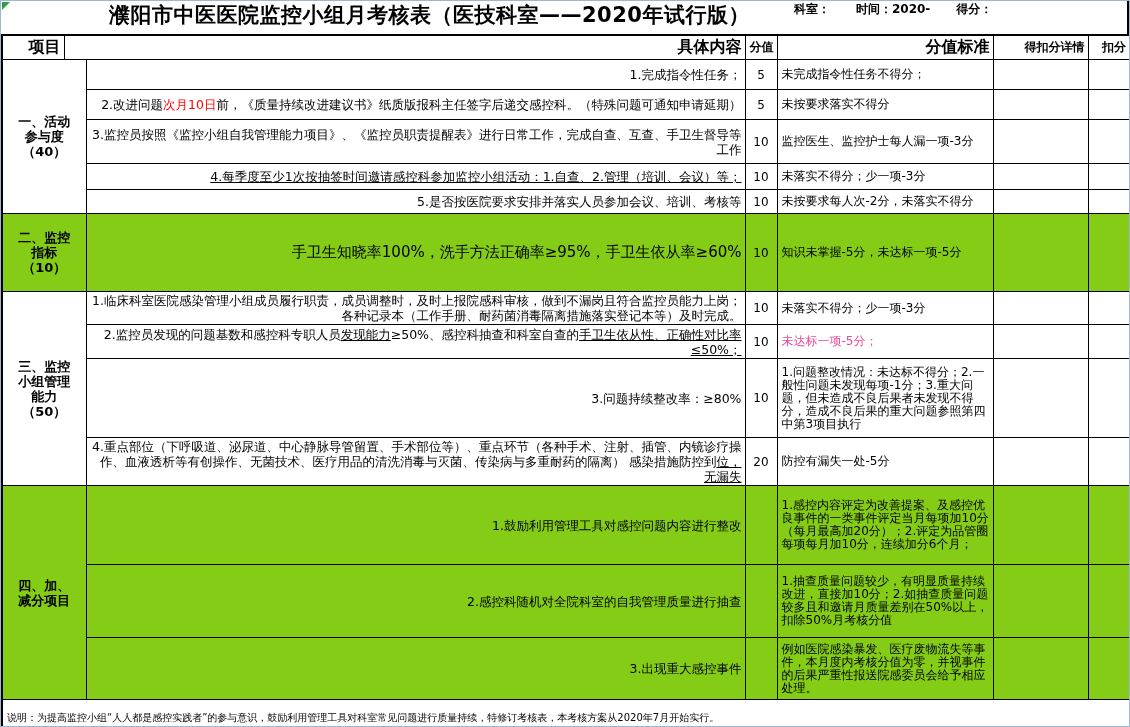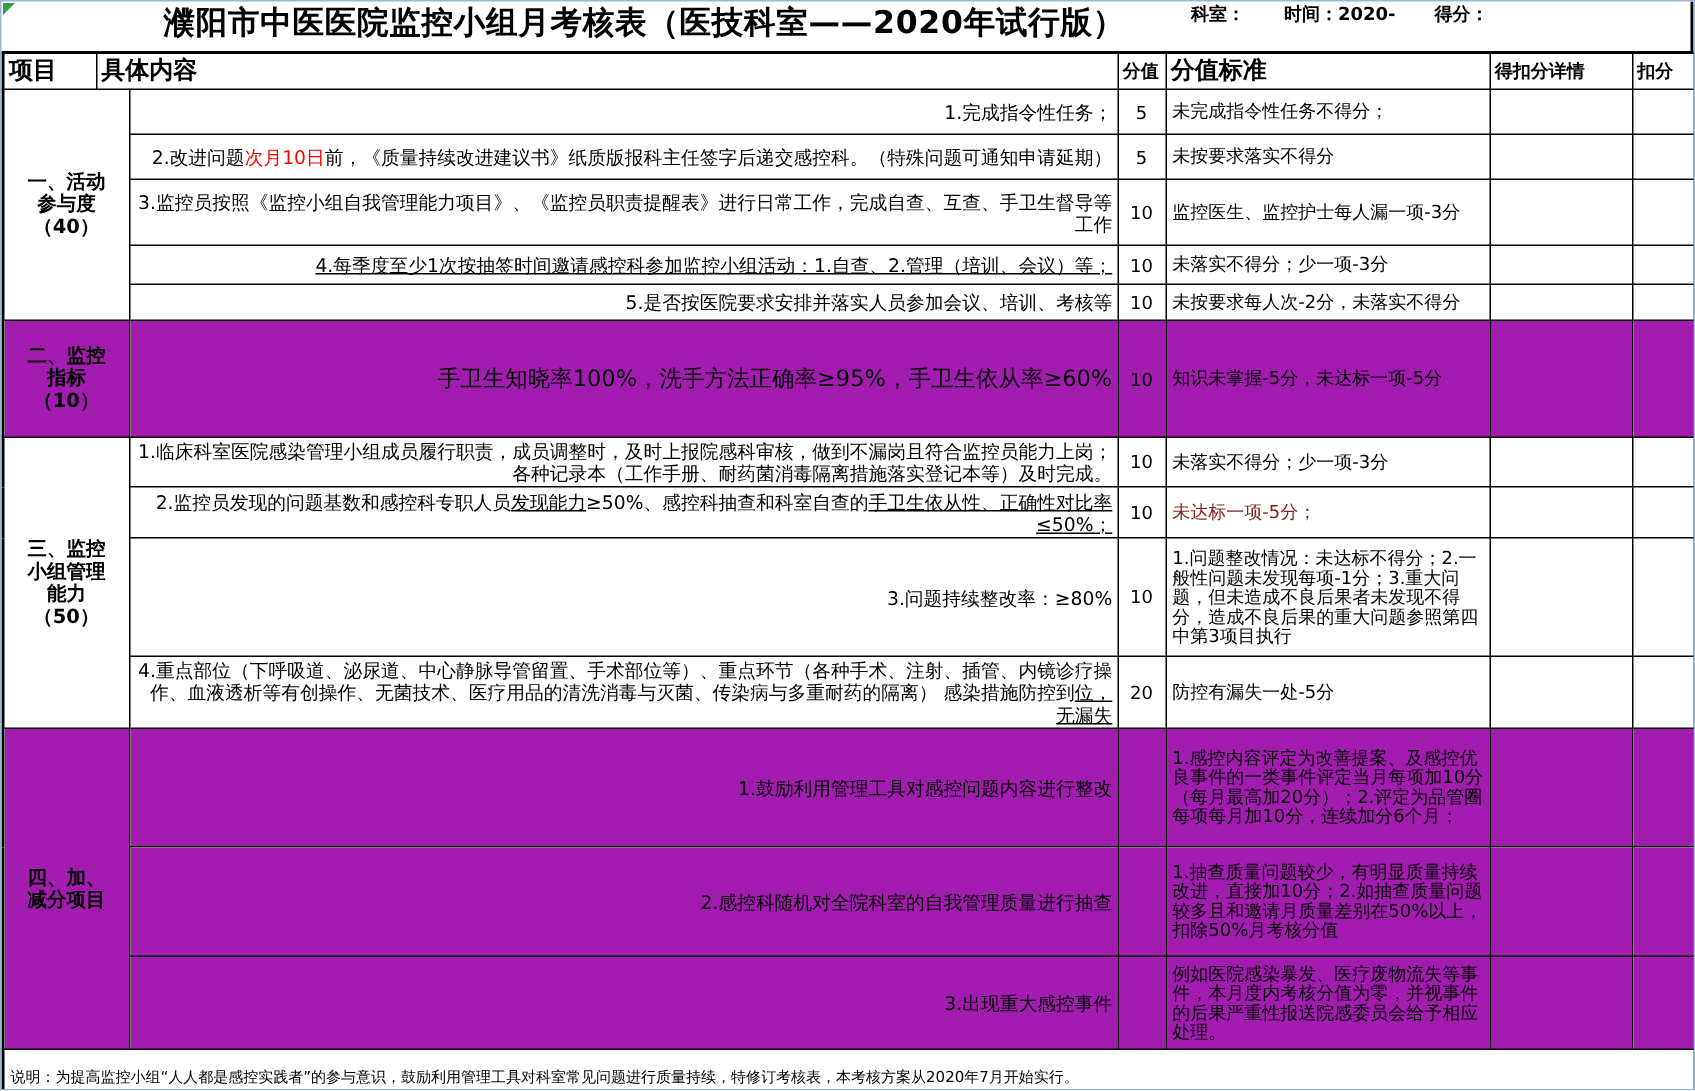--- a/index.html
+++ b/index.html
@@ -7,30 +7,30 @@
   .sheet{position:absolute;left:0;top:0;width:1128px;height:725px;border:1px solid #9eb6ce;background:#fff;overflow:hidden;}
   .corner{position:absolute;left:1px;top:1px;width:0;height:0;border-top:8px solid #2f9e44;border-right:8px solid transparent;z-index:5;}
   .titlebar{height:33px;display:flex;align-items:flex-start;border-right:2px solid #000;box-sizing:border-box;}
   .main-title{font-size:21px;font-weight:bold;margin-left:108px;letter-spacing:.5px;white-space:nowrap;}
   .meta{font-size:12px;font-weight:bold;white-space:nowrap;}
   .meta.dept{margin-left:44px;}
   .meta.time{margin-left:26px;}
   .meta.score{margin-left:26px;}
   table{border-collapse:collapse;table-layout:fixed;width:1128px;border:2px solid #000;}
   td,th{border:1px solid #000;padding:1px 3px;vertical-align:middle;overflow:hidden;box-sizing:border-box;}
-  th{font-weight:bold;text-align:left;}
+  th{font-weight:bold;text-align:right;}
   th.h-big{font-size:16px;}
   th.h-small{font-size:12px;}
   td.cat{font-size:13px;font-weight:bold;text-align:center;line-height:15px;padding:16px 2px;}
   td.content{font-size:12.5px;line-height:15px;text-align:right;padding-left:4px;}
   td.content.big{font-size:15px;}
   td.score{font-size:12px;text-align:center;}
   td.standard{font-size:12px;line-height:13px;text-align:left;padding-left:4px;}
   td.blank{background-clip:padding-box;}
-  .shaded{background:#a21caf;}
+  .shaded{background:#84cc16;}
   tr.footer-row td{font-size:10px;text-align:left;padding-left:4px;font-weight:normal;}
 </style>
 </head>
 <body>
 
 <div class="sheet">
   <div class="corner"></div>
 
   <div class="titlebar">
     <span class="main-title">濮阳市中医医院监控小组月考核表（医技科室——2020年试行版）</span>
@@ -121,21 +121,21 @@
           </td>
           <td class="content"><span>1.临床科室医院感染管理小组成员履行职责，成员调整时，及时上报院感科审核，做到不漏岗且符合监控员能力上岗；各种记录本（工作手册、耐药菌消毒隔离措施落实登记本等）及时完成。</span></td>
           <td class="score">10</td>
           <td class="standard"><span>未落实不得分；少一项-3分</span></td>
           <td class="blank"></td>
           <td class="blank"></td>
         </tr>
         <tr style="height: 34px;">
           <td class="content"><span>2.监控员发现的问题基数和感控科专职人员</span><span style="text-decoration: underline;">发现能力</span><span>≥50%、感控科抽查和科室自查的</span><span style="text-decoration: underline;">手卫生依从性、正确性对比率≤50%；</span></td>
           <td class="score">10</td>
-          <td class="standard"><span style="color: #7f1d1d;">未达标一项-5分；</span></td>
+          <td class="standard"><span style="color: #ec4899;">未达标一项-5分；</span></td>
           <td class="blank"></td>
           <td class="blank"></td>
         </tr>
         <tr style="height: 79px;">
           <td class="content"><span>3.问题持续整改率：≥80%</span></td>
           <td class="score">10</td>
           <td class="standard"><span>1.问题整改情况：未达标不得分；2.一般性问题未发现每项-1分；3.重大问题，但未造成不良后果者未发现不得分，造成不良后果的重大问题参照第四中第3项目执行</span></td>
           <td class="blank"></td>
           <td class="blank"></td>
         </tr>

